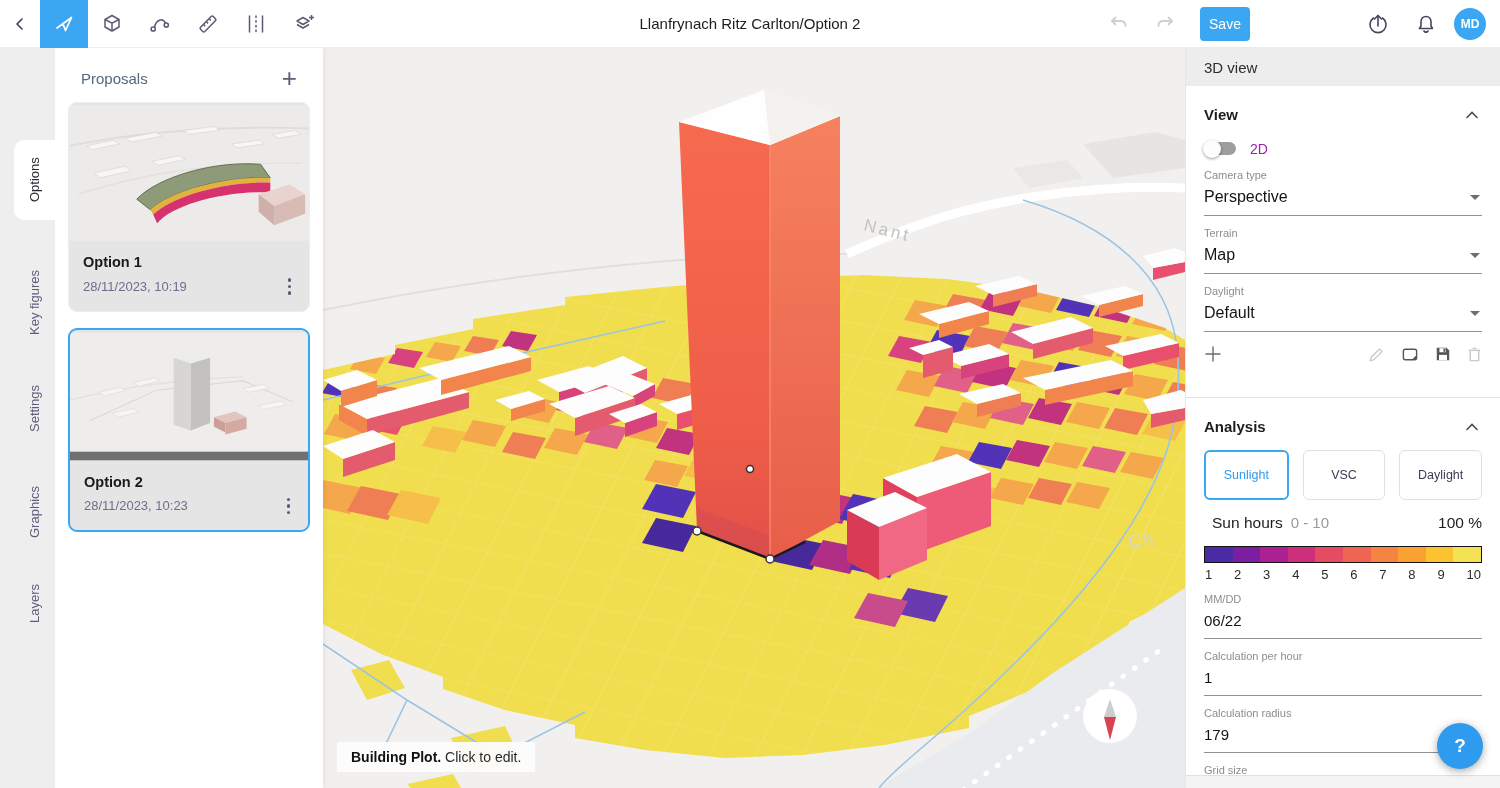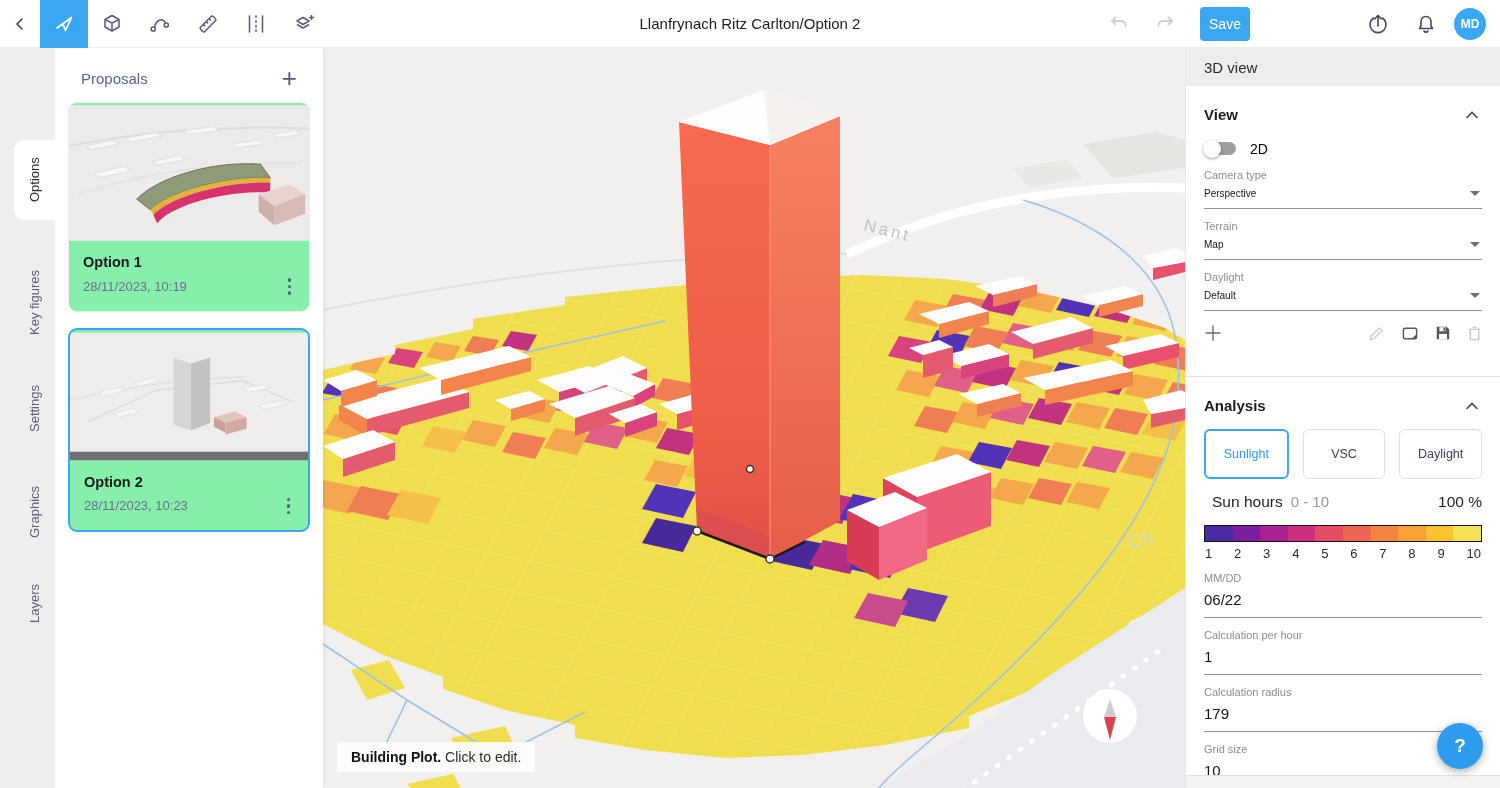--- a/index.html
+++ b/index.html
@@ -23,21 +23,21 @@
   .tabstrip{position:absolute;left:0;top:48px;bottom:0;width:55px;background:#efeeee;z-index:20;}
   .vtab{position:absolute;left:14px;right:0;display:flex;align-items:center;justify-content:center;
         writing-mode:vertical-rl;transform:rotate(180deg);font-size:13px;color:#5d5d7c;cursor:pointer;}
   .vtab.active{background:#fff;border-radius:0 10px 10px 0;color:#2b2b33;}
 
   
   .proposals{position:absolute;left:55px;top:48px;bottom:0;width:268px;background:#fff;z-index:10;box-shadow:2px 0 4px rgba(0,0,0,.05);}
   .prop-head{display:flex;align-items:center;justify-content:space-between;padding:20px 22px 10px 26px;}
   .prop-title{font-size:15px;color:#53687e;}
   .prop-add{font-size:26px;font-weight:300;color:#5b5b78;line-height:20px;cursor:pointer;padding:0 4px;}
-  .card{margin:4px 13px 16px 13px;border:1px solid #ededed;border-radius:9px;overflow:hidden;background:#86efac;cursor:pointer;}
+  .card{margin:4px 13px 16px 13px;border:1px solid #ededed;border-radius:9px;overflow:hidden;background:#e5e5e5;cursor:pointer;}
   .card.selected{border:2px solid #3BA6F2;}
   .card .thumb{display:block;width:100%;}
   .card-name{font-size:14.5px;font-weight:600;color:#1a1a1a;padding:11px 14px 2px 14px;}
   .card-meta{display:flex;align-items:center;justify-content:space-between;padding:2px 12px 12px 14px;}
   .card-date{font-size:13px;color:#6e6e8e;}
   .kebab{display:flex;flex-direction:column;gap:3px;padding:4px 6px;cursor:pointer;}
   .kebab i{width:3.5px;height:3.5px;border-radius:50%;background:#5b5b78;}
 
   
   .viewport{position:absolute;left:323px;top:48px;width:862px;height:740px;background:#f1f0ef;overflow:hidden;}
@@ -47,24 +47,24 @@
   
   .panel{position:absolute;right:0;top:48px;bottom:0;width:315px;background:#fff;border-left:1px solid #e6e6e6;z-index:10;}
   .panel-header{height:38px;background:#ededed;display:flex;align-items:center;padding:0 18px;font-size:15px;color:#2e2e2e;}
   .sect{padding:4px 18px;}
   .sect.analysis{border-top:1px solid #e2e2e2;margin-top:14px;}
   .sect-title{display:flex;justify-content:space-between;align-items:center;padding:16px 0 2px 0;font-size:15px;font-weight:700;color:#1d1d1d;}
   .chev-btn{color:#4a4a4a;cursor:pointer;padding:4px;}
   .toggle-row{display:flex;align-items:center;margin:14px 0 4px 0;}
   .switch{position:relative;width:30px;height:13px;border-radius:7px;background:#9e9e9e;margin:3px 2px;cursor:pointer;}
   .switch .knob{position:absolute;left:-3px;top:-2.5px;width:18px;height:18px;border-radius:50%;background:#fdfdfd;box-shadow:0 1px 3px rgba(0,0,0,.4);}
-  .toggle-label{margin-left:12px;font-size:14px;color:#000000;}
+  .toggle-label{margin-left:12px;font-size:14px;color:#a21caf;}
   .f-label{font-size:11px;color:#8d8d8d;margin-top:11px;}
   .f-select{display:flex;justify-content:space-between;align-items:center;padding:7px 2px 9px 0;border-bottom:1px solid #919191;cursor:pointer;}
-  .f-select .val{font-size:10px;color:#141414;}
+  .f-select .val{font-size:16px;color:#141414;}
   .caret{width:0;height:0;border-left:5px solid transparent;border-right:5px solid transparent;border-top:5px solid #6e6e6e;}
   .f-input{display:block;width:100%;border:none;border-bottom:1px solid #919191;background:transparent;outline:none;
            font-family:inherit;font-size:15px;color:#141414;padding:7px 0 9px 0;}
   .cam-actions{display:flex;align-items:center;padding:13px 0 16px 0;}
   .cam-add{color:#6b6b6b;cursor:pointer;}
   .cam-icons{margin-left:auto;display:flex;gap:16px;}
   .ci{cursor:pointer;display:flex;align-items:center;}
   .ci.disabled{cursor:default;}
   .modes{display:flex;gap:14px;margin:13px 0 14px 0;}
   .mode{flex:1;height:50px;border:1px solid #e0e0e0;border-radius:6px;background:#fff;display:flex;align-items:center;justify-content:center;

